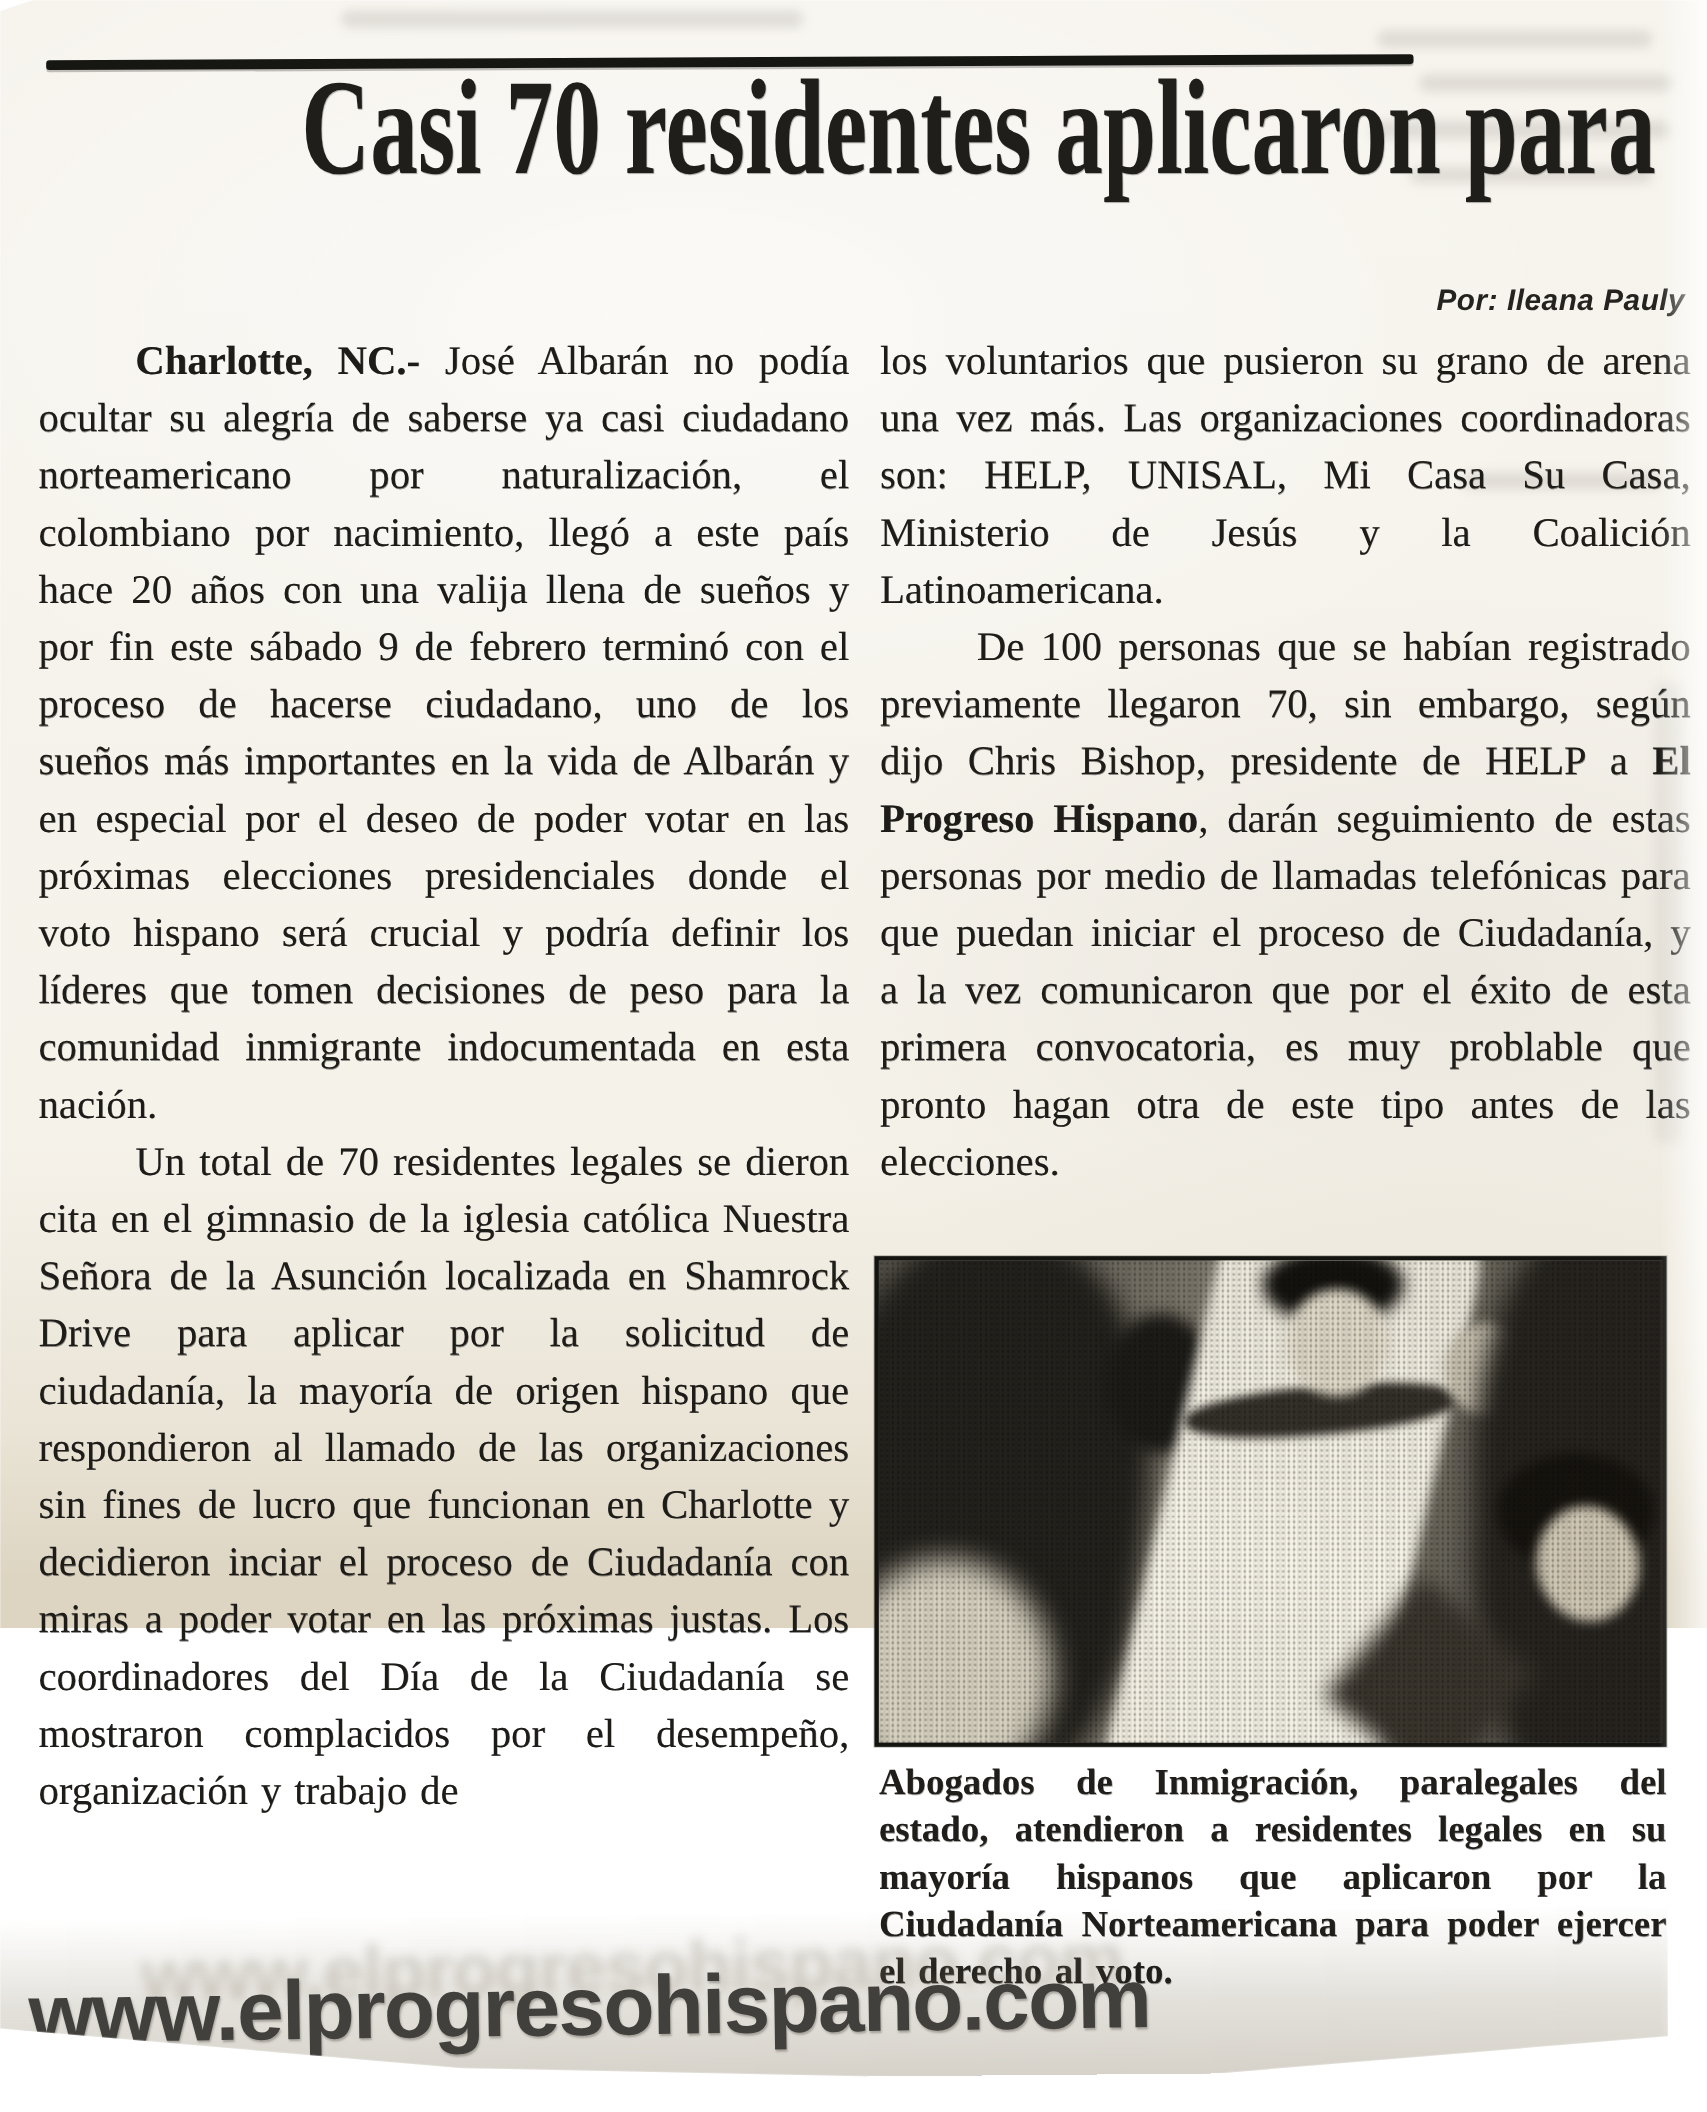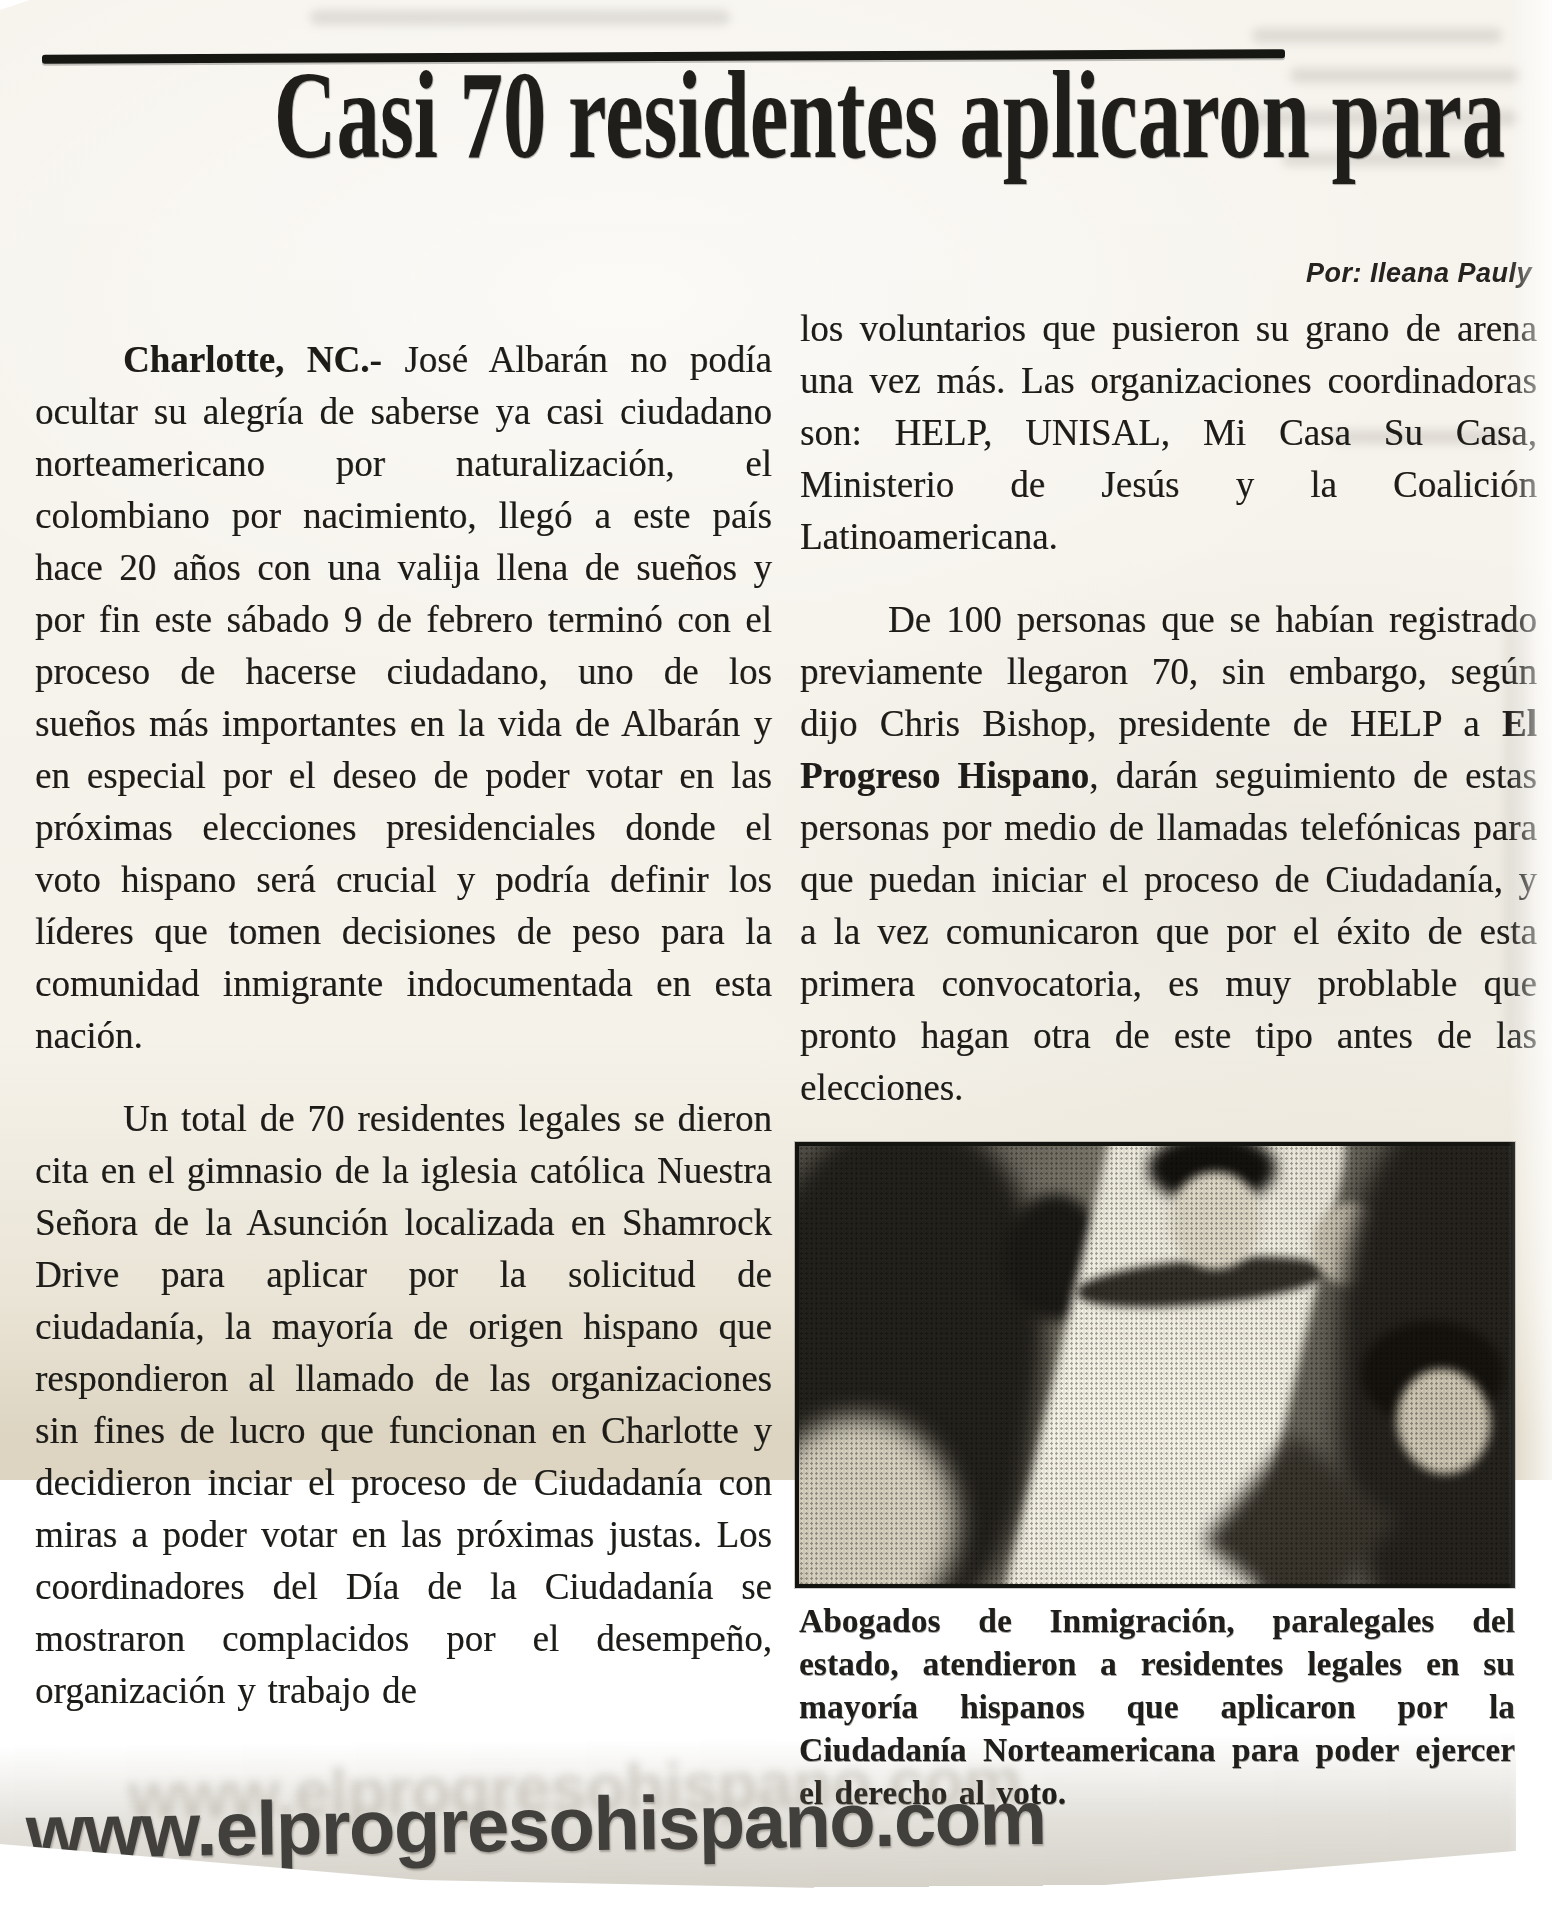--- a/index.html
+++ b/index.html
@@ -33,21 +33,21 @@
     font-family:"Liberation Sans",sans-serif;font-style:italic;font-weight:bold;
     font-size:27px;color:#25231f;letter-spacing:.5px;}
 
   
   .col{position:absolute;top:303px;width:737px;font-size:37px;line-height:52px;
     text-align:justify;color:#1d1c18;word-spacing:2.5px;
     text-shadow:.4px .4px .5px rgba(25,23,20,.45);}
   .col-left{left:35px;}
   .col-right{left:800px;}
   .col p{margin:0;}
-  .col p.indent{text-indent:88px;margin-top:31px;}
+  .col p.indent{text-indent:88px;}
   .lead-bold{font-weight:bold;}
   .inline-bold{font-weight:bold;}
 
   
   .photo{position:absolute;left:795px;top:1142px;width:712px;height:438px;
     border:4px solid #131310;background:#8e897d;overflow:hidden;
     box-shadow:0 0 0 1px rgba(0,0,0,.2);}
   .ph{position:absolute;}
   .ph-base{inset:0;background:linear-gradient(100deg,#55524a 0%,#6e6a60 28%,#8a8578 50%,#5c5950 76%,#4a4840 100%);}
   .ph-fig-left{left:-8%;top:-6%;width:42%;height:116%;background:#23211c;border-radius:42% 46% 36% 40%;

